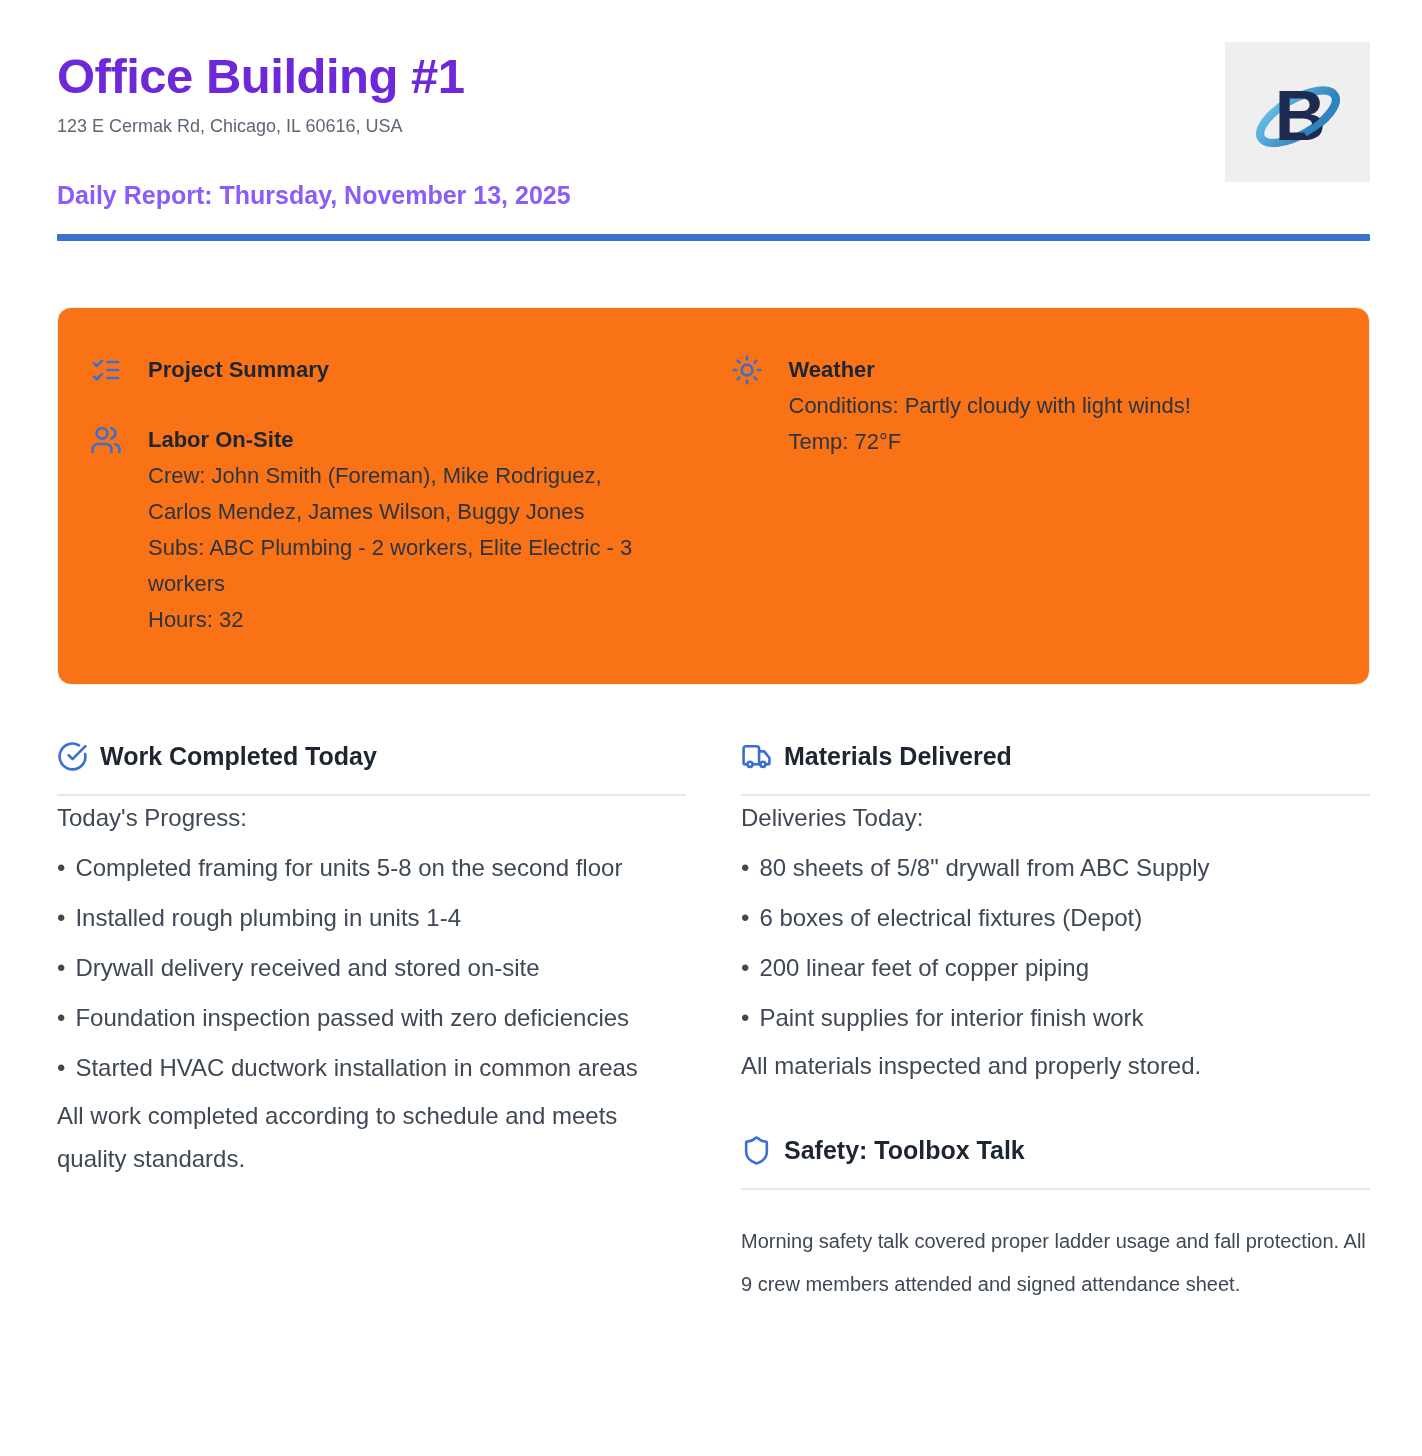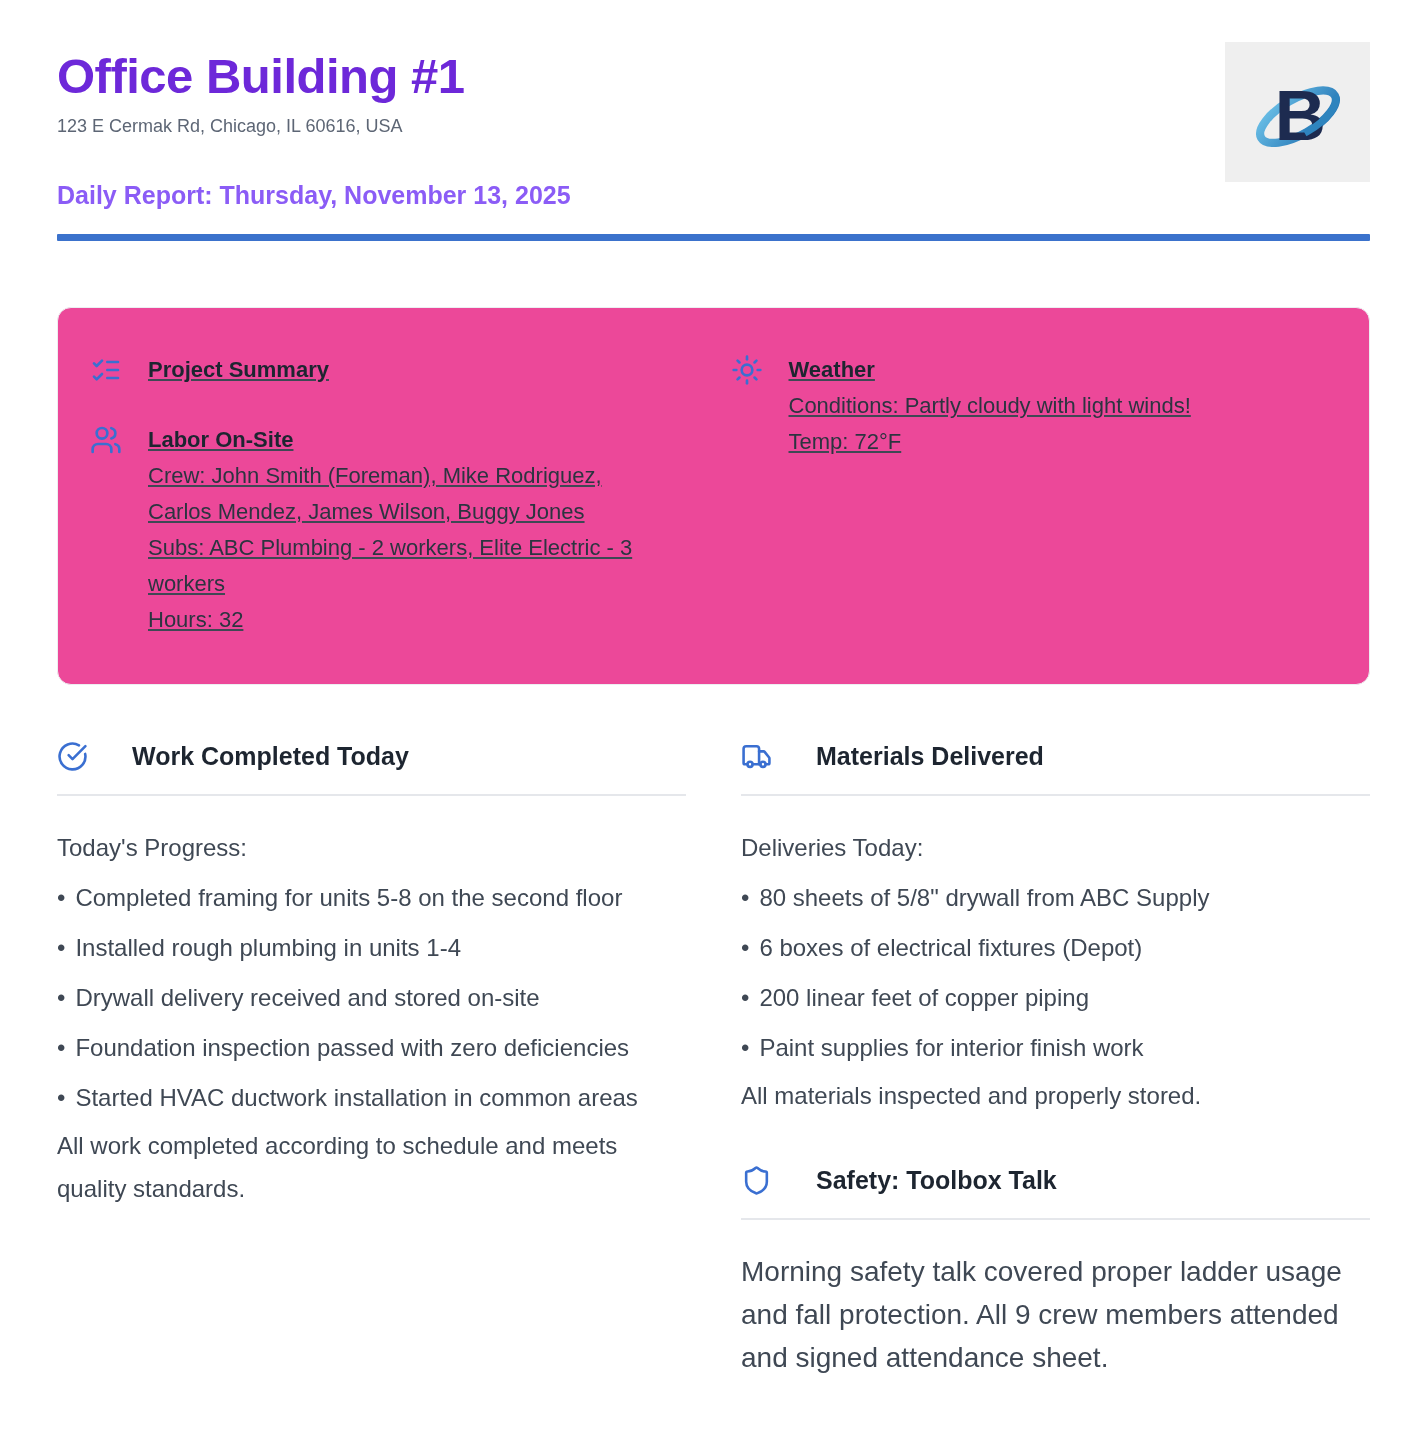--- a/index.html
+++ b/index.html
@@ -13,44 +13,44 @@
   
   .header { display:flex; justify-content:space-between; align-items:flex-start; }
   .title { margin:8px 0 0 0; font-size:49px; font-weight:800; letter-spacing:-0.5px; color:#6d28d9; }
   .address { margin-top:12px; font-size:18px; color:#5d6675; }
   .report-date { margin-top:44px; font-size:25px; font-weight:700; color:#8b5cf6; }
   .logo-box { width:145px; height:140px; background:#efefef; display:flex; align-items:center; justify-content:center; flex:0 0 auto; margin-top:2px; }
   .rule { height:7px; background:#3b72cc; margin-top:24px; border-radius:1px; }
 
   
   .summary-card {
-    margin-top:66px; background:#ec4899; border:1px solid #eceef1; border-radius:14px;
+    margin-top:66px; background:#f97316; border:1px solid #eceef1; border-radius:14px;
     padding:44px 34px 46px 32px;
-    display:grid; grid-template-columns:1fr 1fr; column-gap:36px;text-decoration:underline;
+    display:grid; grid-template-columns:1fr 1fr; column-gap:36px;
   }
   .card-block { display:flex; gap:26px; }
   .card-block + .card-block { margin-top:34px; }
   .card-icon { flex:0 0 32px; width:32px; height:32px; margin-top:2px; color:#3a6fd1; }
   .card-icon svg { width:32px; height:32px; display:block; }
   .card-text { font-size:22px; line-height:36px; color:#2c3440; max-width:520px; }
   .card-heading { font-weight:700; color:#1d2530; font-size:22px; }
 
   
   .columns { margin-top:56px; display:grid; grid-template-columns:1fr 1fr; column-gap:55px; }
-  .section-header { display:flex; align-items:center; gap:44px; }
+  .section-header { display:flex; align-items:center; gap:12px; }
   .section-icon { flex:0 0 31px; width:31px; height:31px; color:#3a6fd1; }
   .section-icon svg { width:31px; height:31px; display:block; }
   .section-title { font-size:25px; font-weight:700; color:#1d2530; }
   .section-divider { height:2px; background:#e5e7eb; margin-top:22px; }
-  .intro { font-size:24px; line-height:43px; color:#3f4854; margin-top:30px; }
+  .intro { font-size:24px; line-height:43px; color:#3f4854; }
   .bullet { font-size:24px; line-height:43px; color:#3f4854; margin:7px 0 0 0; }
   .bullet .dot { margin-right:10px; }
   .outro { font-size:24px; line-height:43px; color:#3f4854; margin-top:5px; }
   .sub-section { margin-top:48px; }
-  .body-paragraph { font-size:28px; line-height:43px; color:#3f4854; margin-top:30px; }
+  .body-paragraph { font-size:20px; line-height:43px; color:#3f4854; margin-top:30px; }
 </style>
 </head>
 <body>
 
 <div class="page">
 
   <div class="header">
     <div>
       <h1 class="title">Office Building #1</h1>
       <div class="address">123 E Cermak Rd, Chicago, IL 60616, USA</div>

